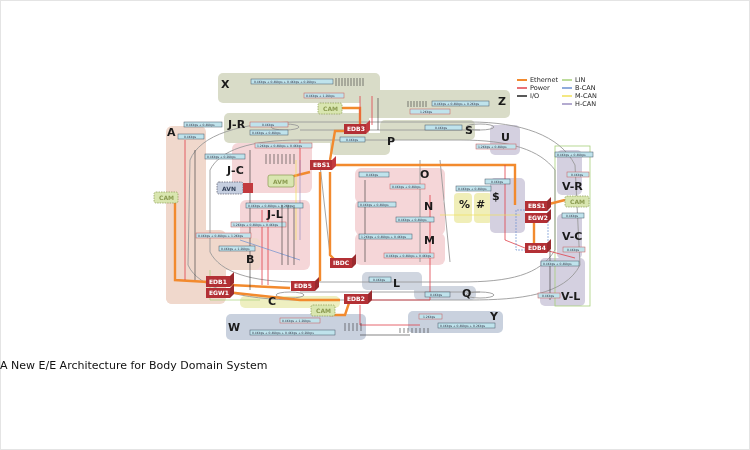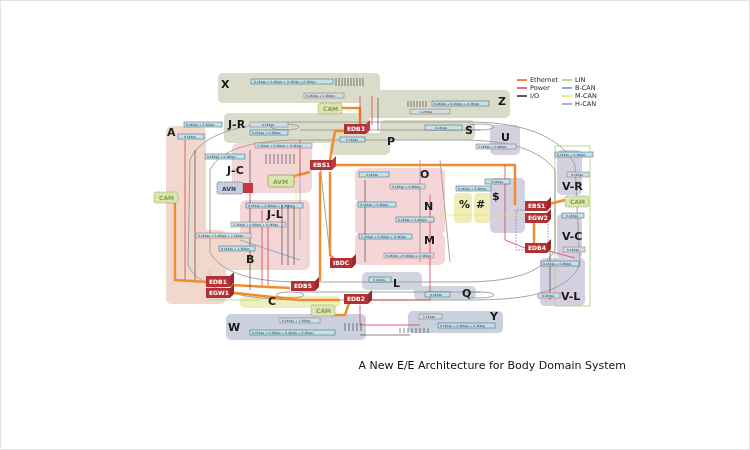--- a/index.html
+++ b/index.html
@@ -5,21 +5,21 @@
   html,body{margin:0;padding:0;background:#fff;}
   body{width:750px;height:450px;position:relative;overflow:hidden;font-family:"Liberation Sans",sans-serif;}
   .frame{position:absolute;left:0;top:0;width:748px;height:448px;border:1px solid #e4e4e4;}
   svg{position:absolute;left:0;top:0;}
   .zone-label{font-family:"DejaVu Sans",sans-serif;font-weight:bold;font-size:11px;fill:#1a1a1a;}
   .ecu-text{font-family:"DejaVu Sans",sans-serif;font-size:6px;fill:#fff;font-weight:bold;}
   .cam-text{font-family:"DejaVu Sans",sans-serif;font-size:6px;fill:#8a9a50;font-weight:bold;}
   .avn-text{font-family:"DejaVu Sans",sans-serif;font-size:6px;fill:#33415a;font-weight:bold;}
   .bw-text{font-family:"DejaVu Sans",sans-serif;font-size:3px;fill:#334;}
   .legend-text{font-family:"DejaVu Sans",sans-serif;font-size:6.5px;fill:#222;}
-  .caption{position:absolute;left:0;width:626px;top:359px;text-align:right;font-family:"DejaVu Sans",sans-serif;font-size:11px;color:#111;}
+  .caption{position:absolute;left:0;width:626px;top:359px;text-align:left;font-family:"DejaVu Sans",sans-serif;font-size:11px;color:#111;}
 </style>
 </head>
 <body>
 
 <div class="frame"></div>
 
 <svg width="750" height="450" viewBox="0 0 750 450">
 
   <g>
     <rect x="218" y="73" width="162" height="30" rx="5" fill="#d9dcc8"></rect>

